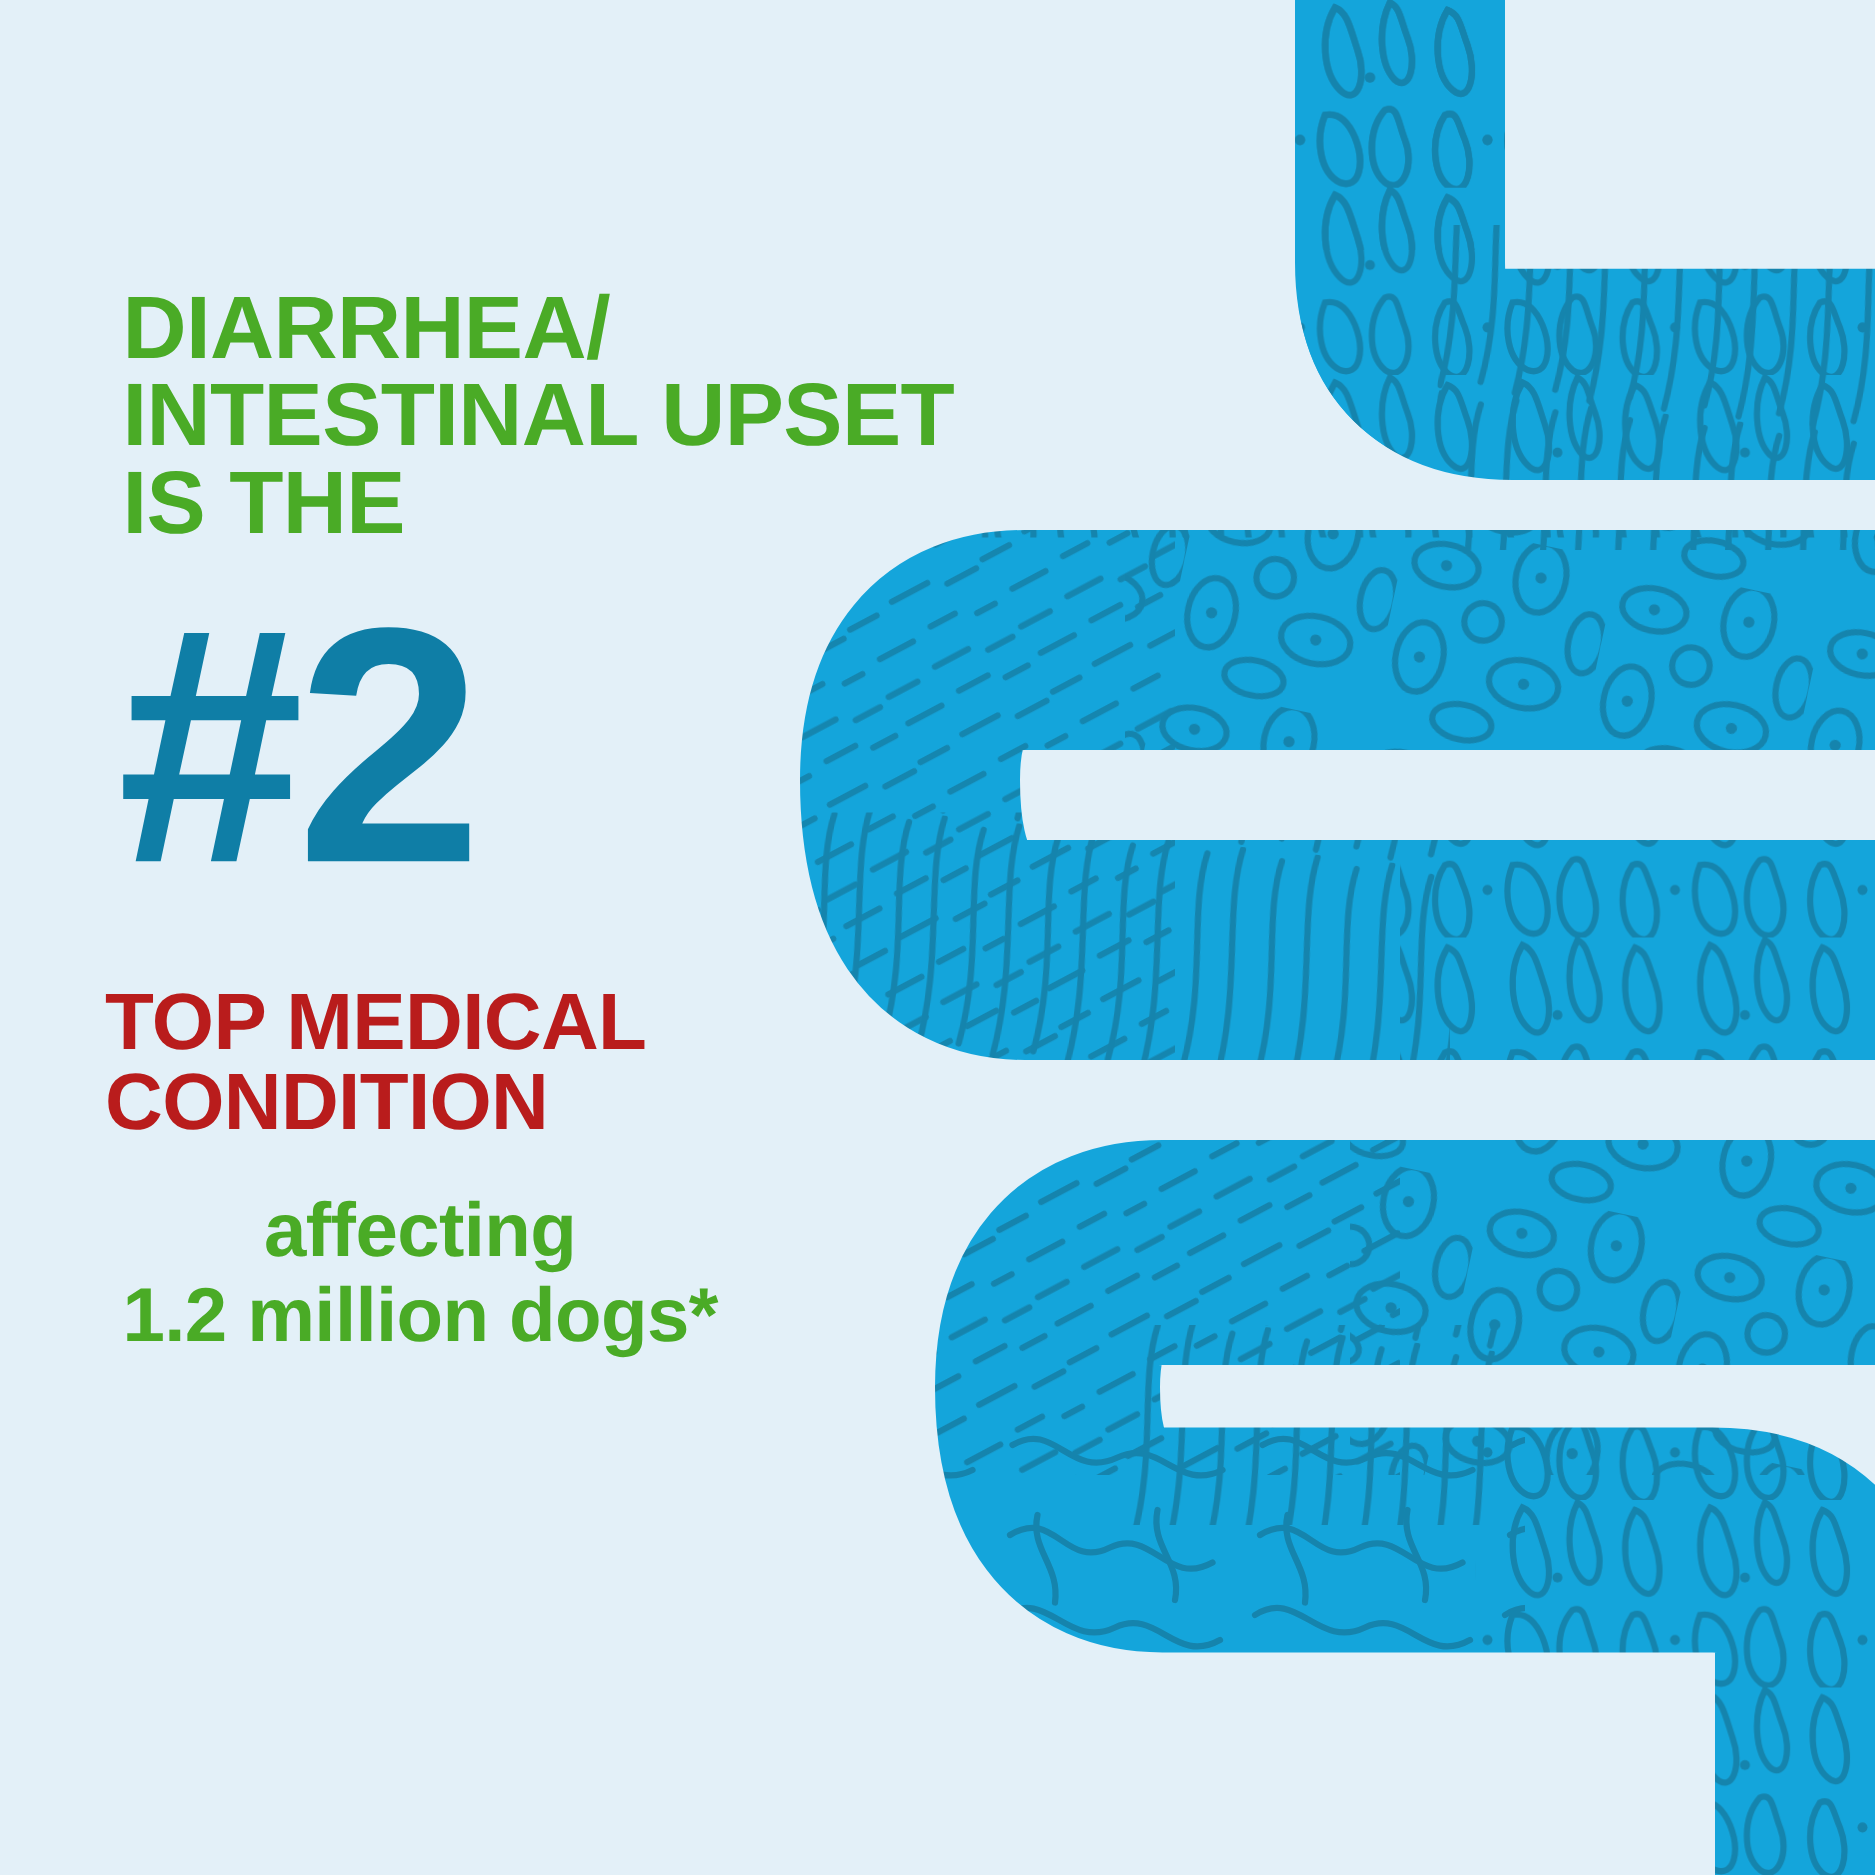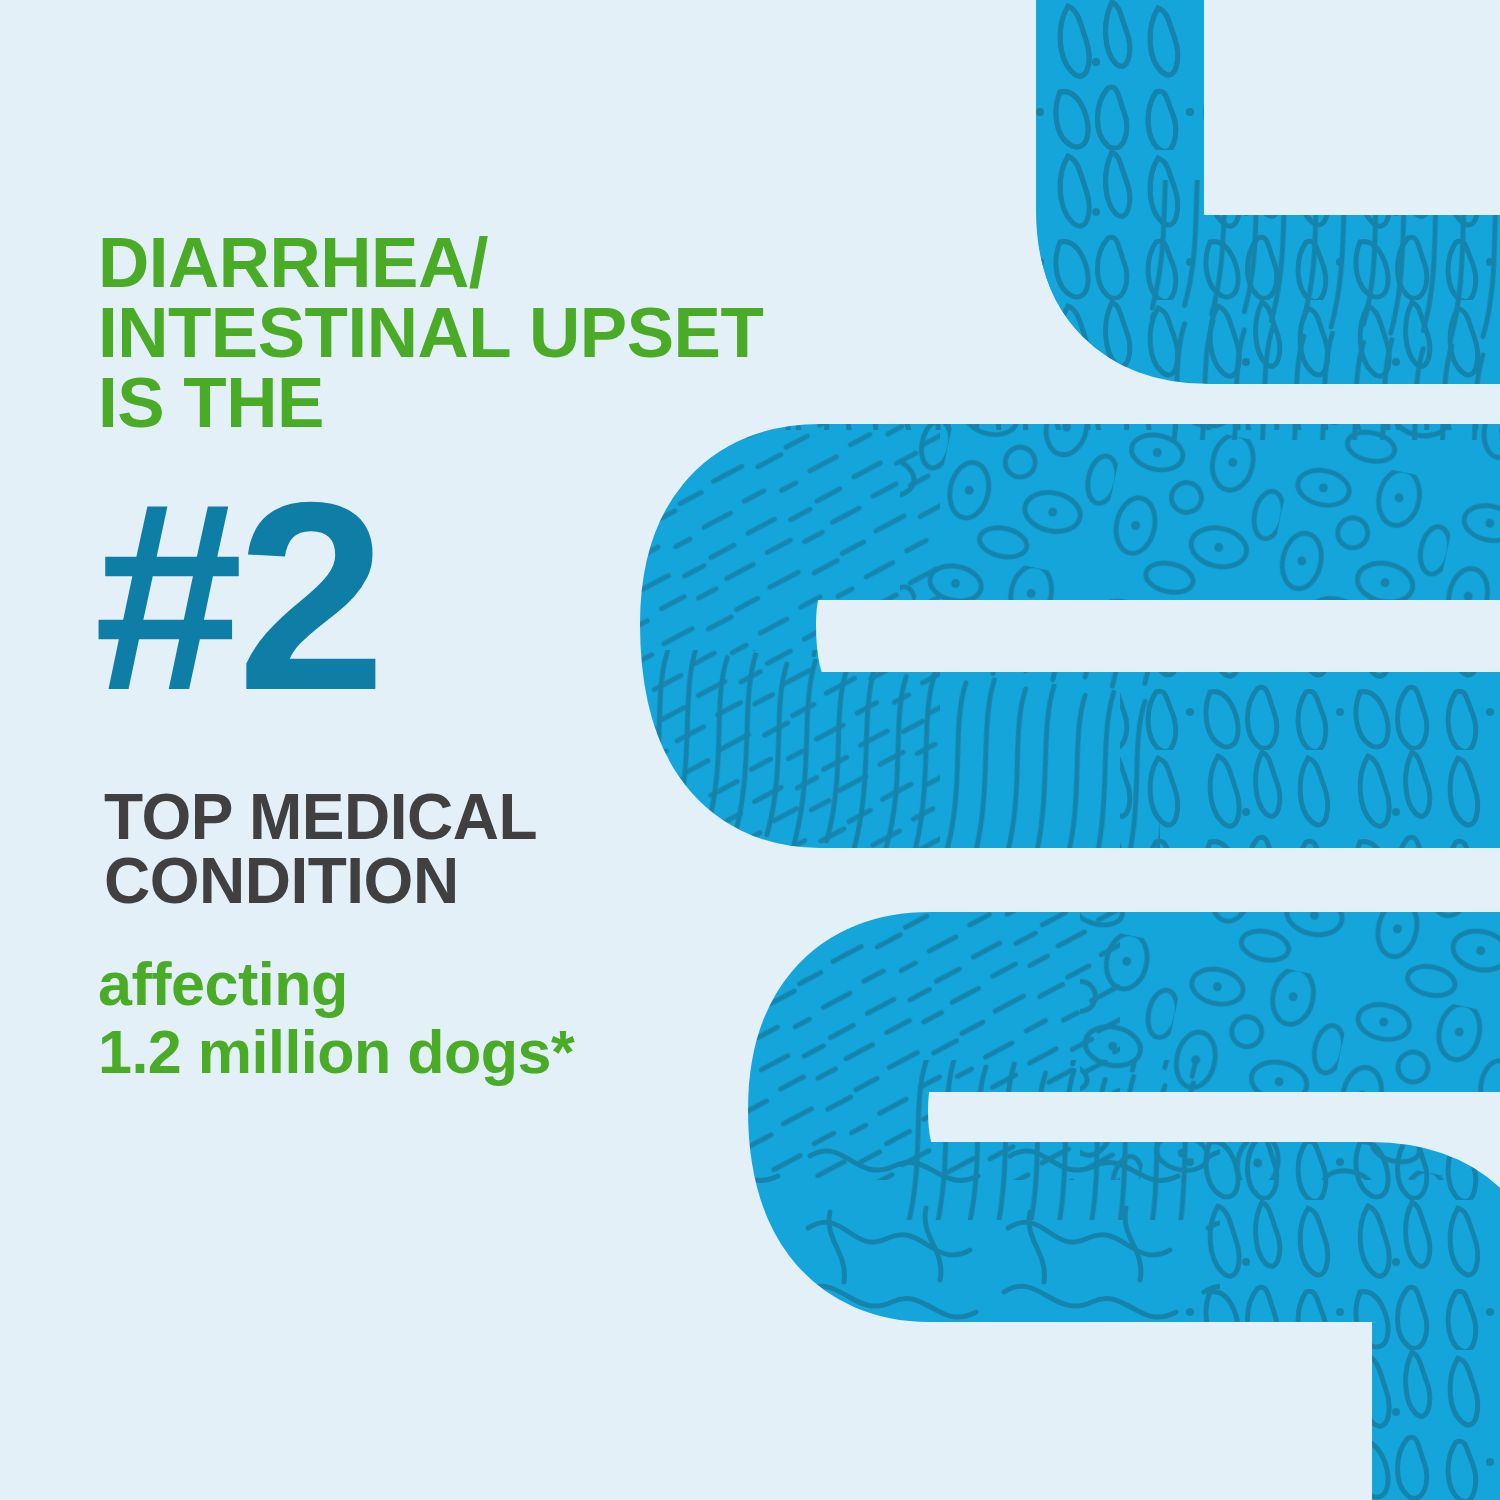--- a/index.html
+++ b/index.html
@@ -55,43 +55,44 @@
     color: #0f7ea6;
     font-weight: 700;
     font-size: 268px;
     line-height: 1;
     letter-spacing: -6px;
     margin: 0;
   }
 
   .subhead {
     position: absolute;
-    left: 104px;
+    left: 84px;
     top: 785px;
-    color: #404040;
+    color: #b91c1c;
     font-weight: 700;
     font-size: 64px;
     line-height: 1.0;
     letter-spacing: -0.5px;
     text-transform: uppercase;
     white-space: pre-line;
     margin: 0;
   }
 
   .subhead-2 {
     position: absolute;
     left: 98px;
     top: 950px;
     color: #4aab26;
     font-weight: 700;
     font-size: 61px;
     line-height: 1.12;
     letter-spacing: -0.5px;
     white-space: pre-line;
     margin: 0;
+    text-align: center;
   }
 
   .footnote {
     position: absolute;
     left: 98px;
     top: 1278px;
     color: #3c4d57;
     font-weight: 400;
     font-size: 36px;
     line-height: 1.32;

